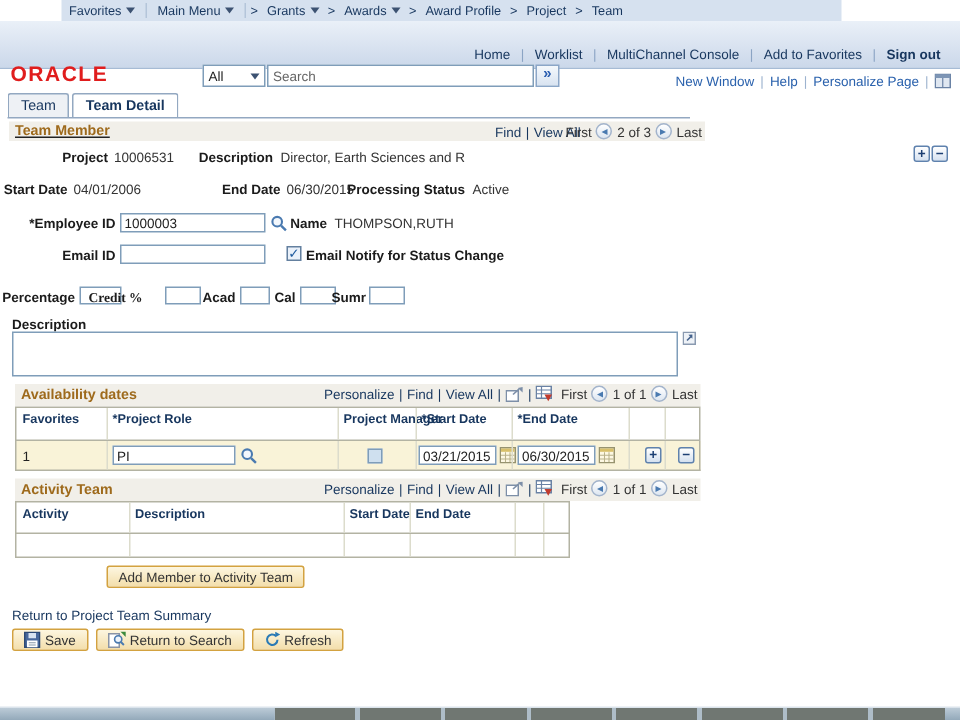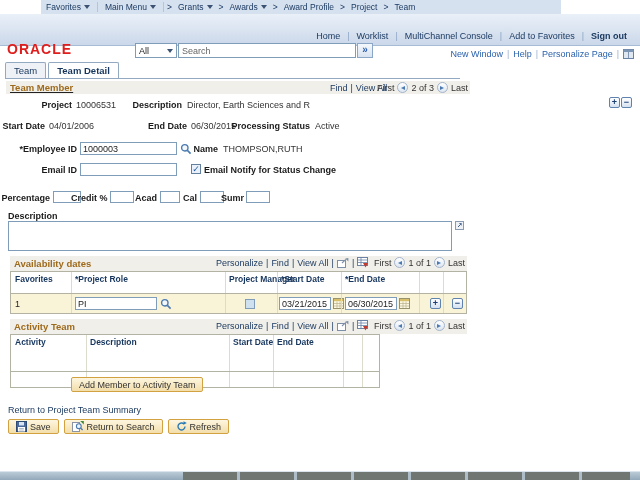--- a/index.html
+++ b/index.html
@@ -221,21 +221,21 @@
   <div class="flabel" style="left:190px;top:144px;width:28px;">Name</div>
   <div class="fval" style="left:223px;top:144px;">THOMPSON,RUTH</div>
 
   <div class="flabel" style="left:0px;top:165px;width:77px;">Email ID</div>
   <input class="finput" style="left: 80px; top: 163px; width: 97px;" value="">
   <div class="cb" style="left:191px;top:164px;">✓</div>
   <div class="flabell" style="left:204px;top:165px;">Email Notify for Status Change</div>
 
   <div class="flabel" style="left:0px;top:193px;width:50px;">Percentage</div>
   <input class="finput" style="left: 53px; top: 191px; width: 28px; height: 12px;" value="">
-  <div class="flabel" style="left:71px;top:193px;width:36px;">Credit %</div>
+  <div class="flabel" style="left:59px;top:193px;width:36px;font-family:Liberation Serif, serif;">Credit %</div>
   <input class="finput" style="left: 110px; top: 191px; width: 24px; height: 12px;" value="">
   <div class="flabel" style="left:135px;top:193px;width:22px;">Acad</div>
   <input class="finput" style="left: 160px; top: 191px; width: 20px; height: 12px;" value="">
   <div class="flabel" style="left:182px;top:193px;width:15px;">Cal</div>
   <input class="finput" style="left: 200px; top: 191px; width: 24px; height: 12px;" value="">
   <div class="flabel" style="left:221px;top:193px;width:22px;">Sumr</div>
   <input class="finput" style="left: 246px; top: 191px; width: 24px; height: 12px;" value="">
 
   <div class="flabell" style="left:8px;top:211px;">Description</div>
   <textarea class="descbox" style=""></textarea>
@@ -376,21 +376,21 @@
         <span class="navcirc">
             <span class="tri-l"></span>
           </span>
         <span>1 of 1</span>
         <span class="navcirc">
             <span class="tri-r"></span>
           </span>
         <span>Last</span>
       </span>
     </div>
-    <div class="ghead" style="height:38px;width:370px;">
+    <div class="ghead" style="height:22px;width:370px;">
       <span class="gcolh" style="left:4px;">Activity</span>
       <span class="gcolh" style="left:79px;">Description</span>
       <span class="gcolh" style="left:222px;">Start Date</span>
       <span class="gcolh" style="left:266px;">End Date</span>
       <span class="csep" style="left:75px;"></span>
         <span class="csep" style="left:218px;"></span>
       <span class="csep" style="left:262px;"></span>
         <span class="csep" style="left:332px;"></span>
       <span class="csep" style="left:351px;"></span>
     </div>

